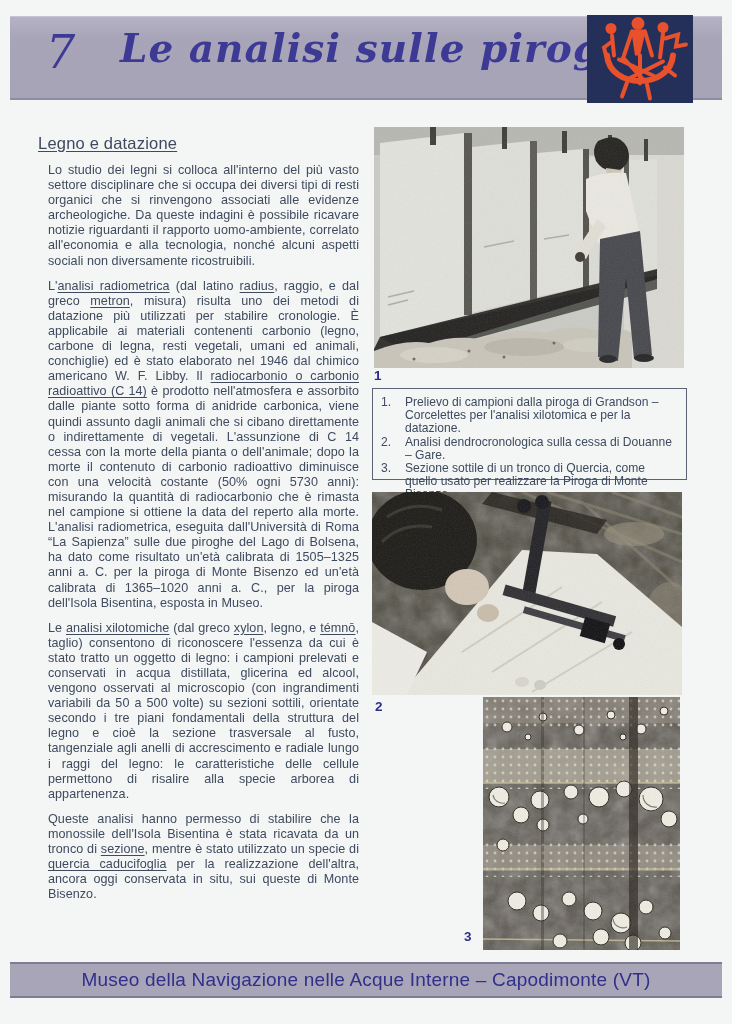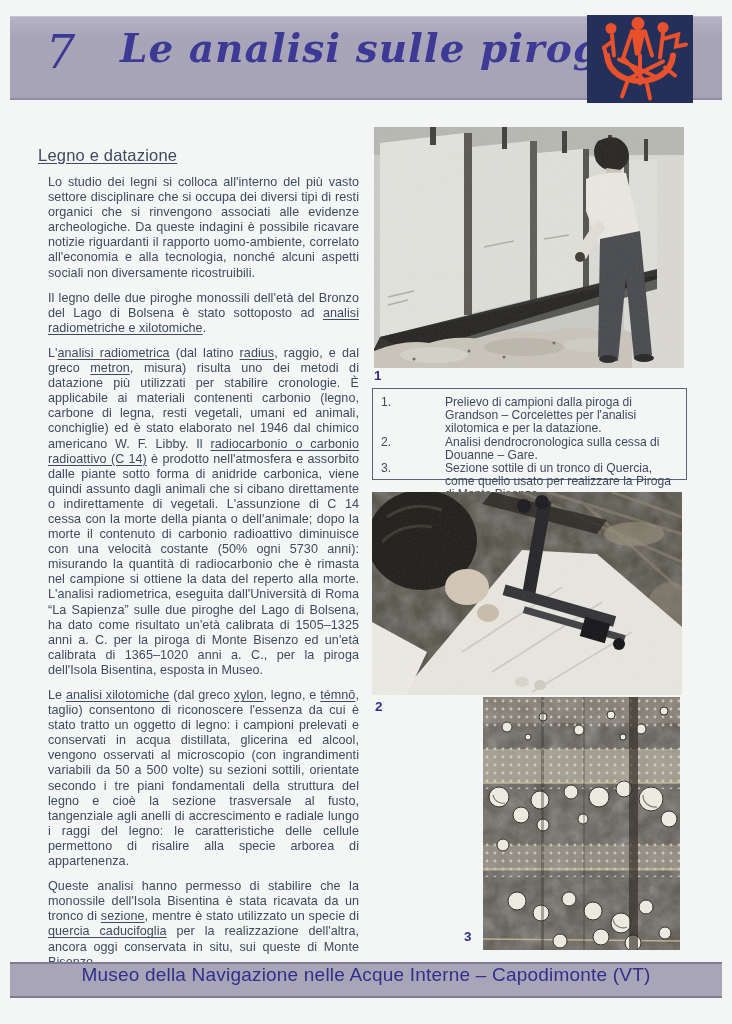--- a/index.html
+++ b/index.html
@@ -13,21 +13,21 @@
   .page-num{position:absolute;left:36px;top:8px;
     font-family:"DejaVu Serif",serif;font-style:italic;font-size:46px;color:#3c3a94;}
   .page-title{position:absolute;left:110px;top:8px;width:450px;text-align:center;
     font-family:"DejaVu Serif",serif;font-style:italic;font-weight:bold;
     font-size:39px;letter-spacing:1px;color:#3c3a94;white-space:nowrap;}
   .logo{position:absolute;left:577px;top:-2px;width:106px;height:88px;background:#25305a;}
   .logo svg{display:block;width:100%;height:100%;}
 
   
   .article{position:absolute;left:38px;top:130px;width:331px;color:#3f4a5f;}
-  .article h2{margin:16px 0 3px 0;font-size:16.5px;font-weight:400;letter-spacing:.2px;
+  .article h2{margin:4px 0 3px 0;font-size:16.5px;font-weight:400;letter-spacing:.2px;
     text-decoration:underline;text-underline-offset:2px;}
   .para{margin:10px;font-size:12.6px;line-height:15.1px;text-align:justify;
     letter-spacing:.05px;}
   .u{text-decoration:underline;text-underline-offset:1.5px;}
 
   
   .fig{position:absolute;}
   .fig svg{display:block;width:100%;height:100%;}
   #fig1{left:374px;top:127px;width:310px;height:241px;}
   #fig2{left:372px;top:492px;width:310px;height:203px;}
@@ -35,26 +35,26 @@
   .fig-label{position:absolute;font-size:13.5px;font-weight:bold;color:#2f2e8a;}
   #lbl1{left:374px;top:368px;}
   #lbl2{left:375px;top:699px;}
   #lbl3{left:464px;top:929px;}
 
   
   .caption-box{position:absolute;left:372px;top:388px;width:315px;height:92px;
     border:1px solid #5d6272;box-sizing:border-box;padding:7px 6px 5px 8px;}
   .cap-row{display:flex;font-size:12.1px;line-height:13.2px;color:#3e4a5f;}
   .cap-num{width:24px;flex:none;}
-  .cap-text{flex:1;margin-left:40px;}
+  .cap-text{flex:1;}
 
   
   .band-footer{position:absolute;left:10px;top:962px;width:712px;height:36px;
     background:#a9a5b9;border-top:2px solid #7f7b92;border-bottom:2px solid #7f7b92;
-    box-sizing:border-box;display:flex;align-items:flex-start;justify-content:center;}
+    box-sizing:border-box;display:flex;align-items:center;justify-content:center;}
   .footer-text{font-size:19px;color:#302f8a;letter-spacing:.2px;}
 </style>
 </head>
 <body>
 
 <div class="page">
 
   <div class="band-header">
     <div class="page-num">7</div>
     <div class="page-title">Le analisi sulle piroghe</div>
@@ -81,21 +81,20 @@
           <polygon points="44,14 59,14 53,40 48,40"></polygon>
         </g>
       </svg>
     </div>
   </div>
 
   <div class="article">
     <h2>Legno e datazione</h2>
     <div>
         <p class="para"><span>Lo studio dei legni si colloca all'interno del più vasto settore disciplinare che si occupa dei diversi tipi di resti organici che si rinvengono associati alle evidenze archeologiche. Da queste indagini è possibile ricavare notizie riguardanti il rapporto uomo-ambiente, correlato all'economia e alla tecnologia, nonché alcuni aspetti sociali non diversamente ricostruibili.</span></p>
-        <p class="para"><span>Il legno delle due piroghe monossili dell'età del Bronzo del Lago di Bolsena è stato sottoposto ad </span><span class="u">analisi radiometriche e xilotomiche</span><span>.</span></p>
         <p class="para"><span>L'</span><span class="u">analisi radiometrica</span><span> (dal latino </span><span class="u">radius</span><span>, raggio, e dal greco </span><span class="u">metron</span><span>, misura) risulta uno dei metodi di datazione più utilizzati per stabilire cronologie. È applicabile ai materiali contenenti carbonio (legno, carbone di legna, resti vegetali, umani ed animali, conchiglie) ed è stato elaborato nel 1946 dal chimico americano W. F. Libby. Il </span><span class="u">radiocarbonio o carbonio radioattivo (C 14)</span><span> è prodotto nell'atmosfera e assorbito dalle piante sotto forma di anidride carbonica, viene quindi assunto dagli animali che si cibano direttamente o indirettamente di vegetali. L'assunzione di C 14 cessa con la morte della pianta o dell'animale; dopo la morte il contenuto di carbonio radioattivo diminuisce con una velocità costante (50% ogni 5730 anni): misurando la quantità di radiocarbonio che è rimasta nel campione si ottiene la data del reperto alla morte. L'analisi radiometrica, eseguita dall'Università di Roma “La Sapienza” sulle due piroghe del Lago di Bolsena, ha dato come risultato un'età calibrata di 1505–1325 anni a. C. per la piroga di Monte Bisenzo ed un'età calibrata di 1365–1020 anni a. C., per la piroga dell'Isola Bisentina, esposta in Museo.</span></p>
         <p class="para"><span>Le </span><span class="u">analisi xilotomiche</span><span> (dal greco </span><span class="u">xylon</span><span>, legno, e </span><span class="u">témnō</span><span>, taglio) consentono di riconoscere l'essenza da cui è stato tratto un oggetto di legno: i campioni prelevati e conservati in acqua distillata, glicerina ed alcool, vengono osservati al microscopio (con ingrandimenti variabili da 50 a 500 volte) su sezioni sottili, orientate secondo i tre piani fondamentali della struttura del legno e cioè la sezione trasversale al fusto, tangenziale agli anelli di accrescimento e radiale lungo i raggi del legno: le caratteristiche delle cellule permettono di risalire alla specie arborea di appartenenza.</span></p>
         <p class="para"><span>Queste analisi hanno permesso di stabilire che la monossile dell'Isola Bisentina è stata ricavata da un tronco di </span><span class="u">sezione</span><span>, mentre è stato utilizzato un specie di </span><span class="u">quercia caducifoglia</span><span> per la realizzazione dell'altra, ancora oggi conservata in situ, sui queste di Monte Bisenzo.</span></p>
       </div>
   </div>
 
   <div class="fig" id="fig1">
     <svg viewBox="0 0 310 241">
       <defs>
         <filter id="gf1">

